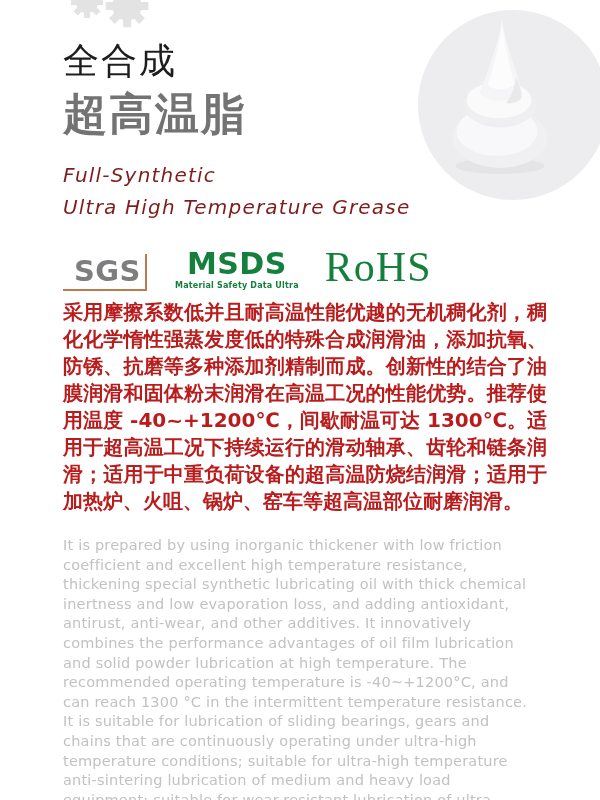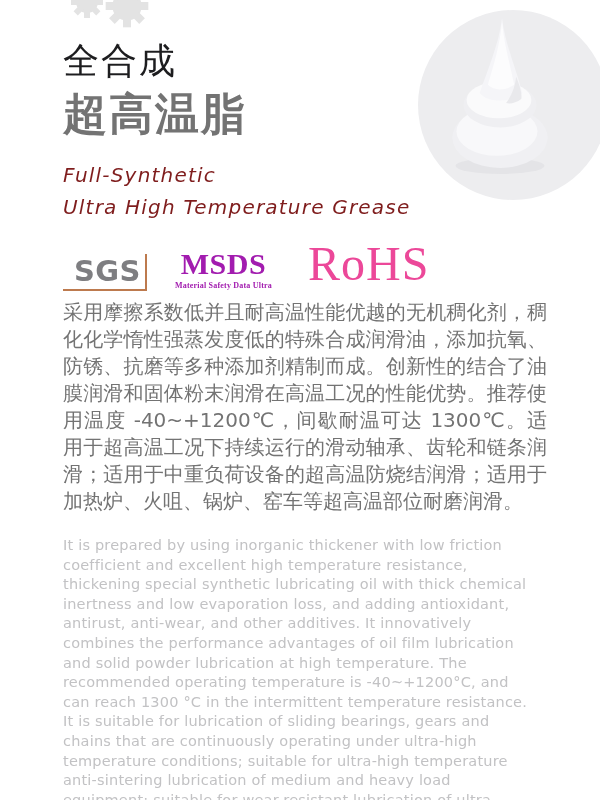--- a/index.html
+++ b/index.html
@@ -32,31 +32,31 @@
   }
   
   .certs{position:absolute;left:63px;top:243px;height:48px;display:flex;align-items:flex-end;}
   .cert-sgs{position:relative;width:84px;height:40px;margin-right:28px;}
   .sgs-text{
     position:absolute;right:6px;bottom:5px;font-size:29px;line-height:1;
     font-weight:bold;color:#7e7e81;letter-spacing:0.5px;
   }
   .sgs-underline{position:absolute;left:0;bottom:0;width:84px;height:2px;background:#bd7a4e;}
   .sgs-vline{position:absolute;right:0;bottom:0;width:2px;height:37px;background:#bd7a4e;}
-  .cert-msds{margin-right:36px;text-align:center;color:#a21caf;padding-bottom:1px;font-family:Liberation Serif, serif;}
+  .cert-msds{margin-right:26px;text-align:center;color:#15803d;padding-bottom:1px;}
   .msds-text{font-size:30px;line-height:1;font-weight:800;letter-spacing:0.5px;}
   .msds-sub{font-size:8px;font-weight:bold;margin-top:2px;letter-spacing:0.2px;white-space:nowrap;}
   .cert-rohs{
     font-family:"Liberation Serif","DejaVu Serif",serif;
-    font-size:48px;line-height:1;color:#ec4899;padding-bottom:3px;letter-spacing:1px;
+    font-size:42px;line-height:1;color:#15803d;padding-bottom:3px;letter-spacing:1px;
   }
   
   .desc-zh{
     position:absolute;left:63px;top:299px;width:484px;
-    font-size:20px;line-height:27px;font-weight:400;color:#737373;
+    font-size:20px;line-height:27px;font-weight:700;color:#b91c1c;
     text-align:justify;
   }
   .desc-en{
     position:absolute;left:63px;top:536px;width:464px;
     font-size:14.5px;line-height:19.6px;color:#c2c2c4;letter-spacing:0.2px;
   }
 </style>
 </head>
 <body>
 

